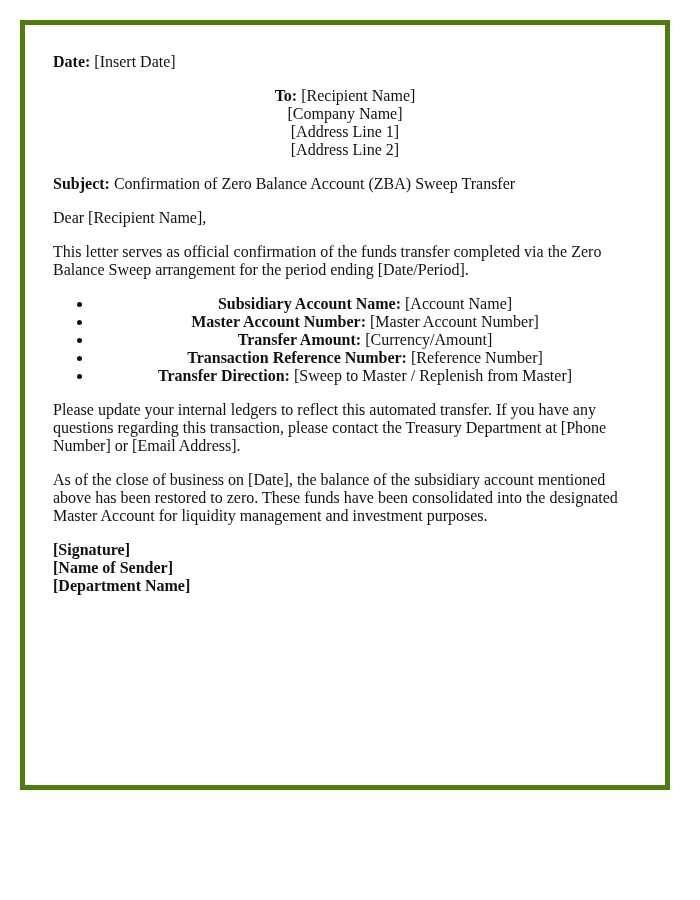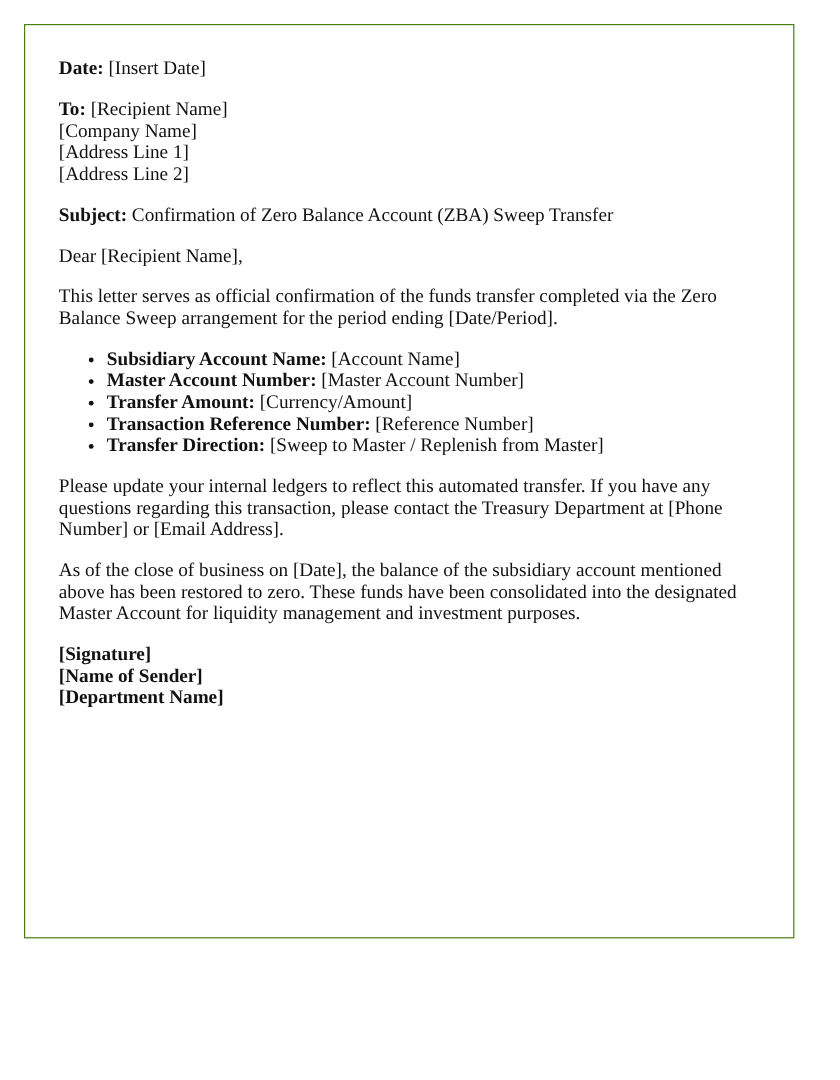--- a/index.html
+++ b/index.html
@@ -16,36 +16,38 @@
       line-height: 18px;
       color: #111111;
     }
     .letter {
       position: absolute;
       left: 20px;
       top: 20px;
       width: 584px;
       height: 704px;
       padding: 28px 28px 28px 28px;
-      border: 1px solid #4d7c0f;
+      border: 5px solid #4d7c0f;
       box-sizing: content-box;
     }
     .letter p {
       margin: 0 0 16px 0;
     }
     .letter b {
       font-weight: bold;
     }
     .addr-line {
       display: block;
+      text-align: center;
     }
     ul.details {
       margin: 0 0 16px 0;
       padding-left: 40px;
       list-style: disc;
+      text-align: center;
     }
     ul.details li {
       margin: 0;
     }
     .sig-block {
       margin: 0;
     }
     .sig-block span {
       display: block;
       font-weight: bold;

